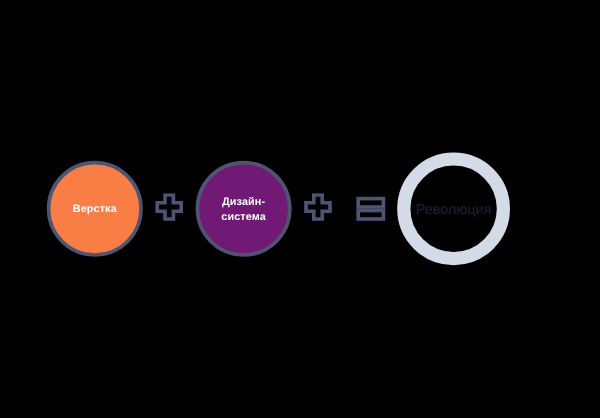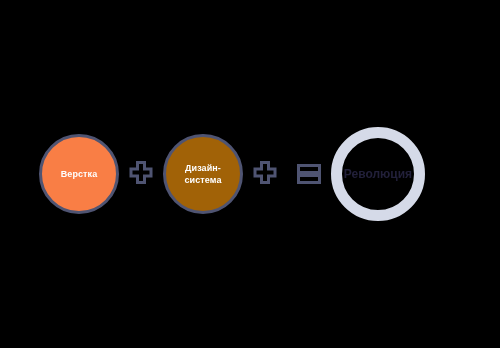--- a/index.html
+++ b/index.html
@@ -80,21 +80,21 @@
     justify-content: center;
     flex: 0 0 auto;
   }
   .result-label {
     position: absolute;
     left: 50%;
     top: 50%;
     transform: translate(-50%, -50%);
     color: #22203a;
     font-size: 12px;
-    font-weight: bold;
+    font-weight: normal;
     line-height: 14px;
     text-align: center;
     white-space: nowrap;
   }
 </style>
 </head>
 <body>
 
 <div id="stage">
   <div class="equation">
@@ -102,21 +102,21 @@
     <div class="term" style="background:#f97e45;">
       <span class="term-label">Верстка</span>
     </div>
 
     <div class="op">
       <svg width="26" height="26" viewBox="0 0 26 26" aria-hidden="true">
         <path d="M9.5 1.5 h7 v6.5 h6.5 v7 h-6.5 v6.5 h-7 v-6.5 h-6.5 v-7 h6.5 z" fill="none" stroke="#4f5472" stroke-width="3" stroke-linejoin="miter"></path>
       </svg>
     </div>
 
-    <div class="term" style="background:#a16207;">
+    <div class="term" style="background:#701a75;">
       <span class="term-label">Дизайн-
 система</span>
     </div>
 
     <div class="op">
       <svg width="26" height="26" viewBox="0 0 26 26" aria-hidden="true">
         <path d="M9.5 1.5 h7 v6.5 h6.5 v7 h-6.5 v6.5 h-7 v-6.5 h-6.5 v-7 h6.5 z" fill="none" stroke="#4f5472" stroke-width="3" stroke-linejoin="miter"></path>
       </svg>
     </div>
 

